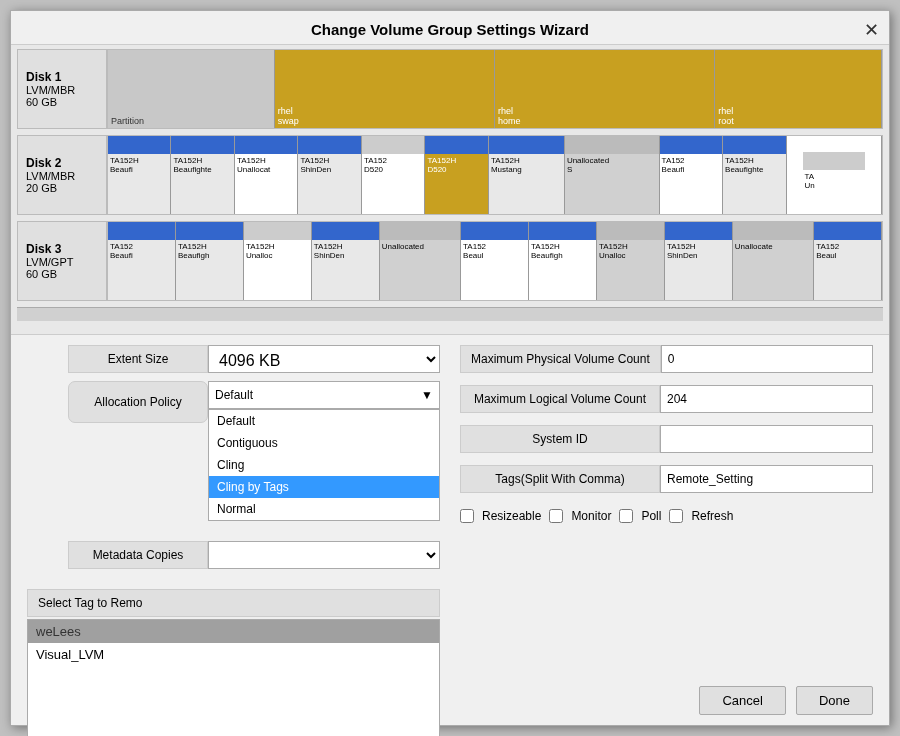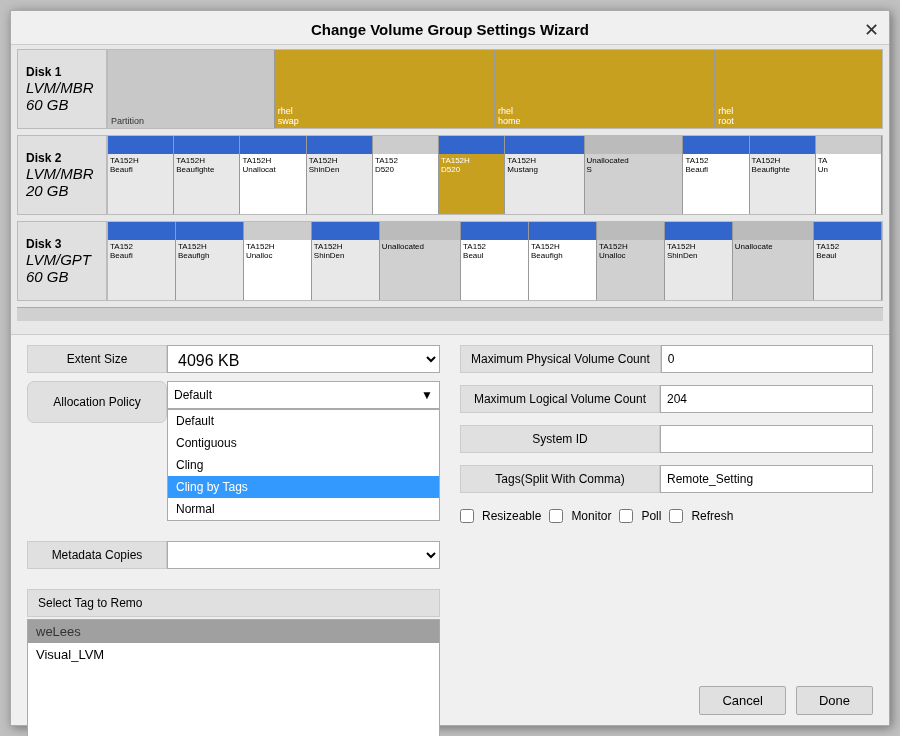--- a/index.html
+++ b/index.html
@@ -64,21 +64,21 @@
       min-width: 90px;
       background: #e0e0e0;
       border: 1px solid #bbb;
       display: flex;
       flex-direction: column;
       justify-content: center;
       padding: 4px 8px;
       font-size: 12px;
       font-weight: bold;
     }
-    .disk-label span { font-weight: normal; font-size: 15px; font-style: italic; }
+    .disk-label span { font-weight: normal; font-size: 11px; }
     .disk-partitions {
       flex: 1;
       display: flex;
       overflow: hidden;
       border: 1px solid #bbb;
     }
     .part {
       display: flex;
       flex-direction: column;
       justify-content: flex-end;
@@ -106,20 +106,21 @@
     .form-right {
       flex: 1;
       display: flex;
       flex-direction: column;
       gap: 8px;
     }
     .form-row {
       display: flex;
       align-items: center;
       margin-bottom: 8px;
+      margin-left: 41px;
     }
     .form-label {
       background: #e0e0e0;
       border: 1px solid #ccc;
       padding: 6px 10px;
       min-width: 140px;
       text-align: center;
       font-size: 12px;
     }
     .form-input {
@@ -312,21 +313,21 @@
             <div style="flex:1; padding:2px; font-size:8px;">Unallocated<br>S</div>
           </div>
           <div class="part" style="flex:1; background:#fff; padding:0;">
             <div style="background:#3366cc; height:18px; width:100%;"></div>
             <div style="flex:1; padding:2px; font-size:8px;">TA152<br>Beaufi</div>
           </div>
           <div class="part" style="flex:1; background:#e8e8e8; padding:0;">
             <div style="background:#3366cc; height:18px; width:100%;"></div>
             <div style="flex:1; padding:2px; font-size:8px;">TA152H<br>Beaufighte</div>
           </div>
-          <div class="part" style="flex:1; background:#fff; padding:0;">
+          <div class="part" style="flex:1; background:#fff; padding:16px;">
             <div style="height:18px; width:100%; background:#ccc;"></div>
             <div style="flex:1; padding:2px; font-size:8px;">TA<br>Un</div>
           </div>
         </div>
       </div>
 
       <div class="disk-row">
         <div class="disk-label">
           <strong>Disk 3</strong>
           <span>LVM/GPT</span>

